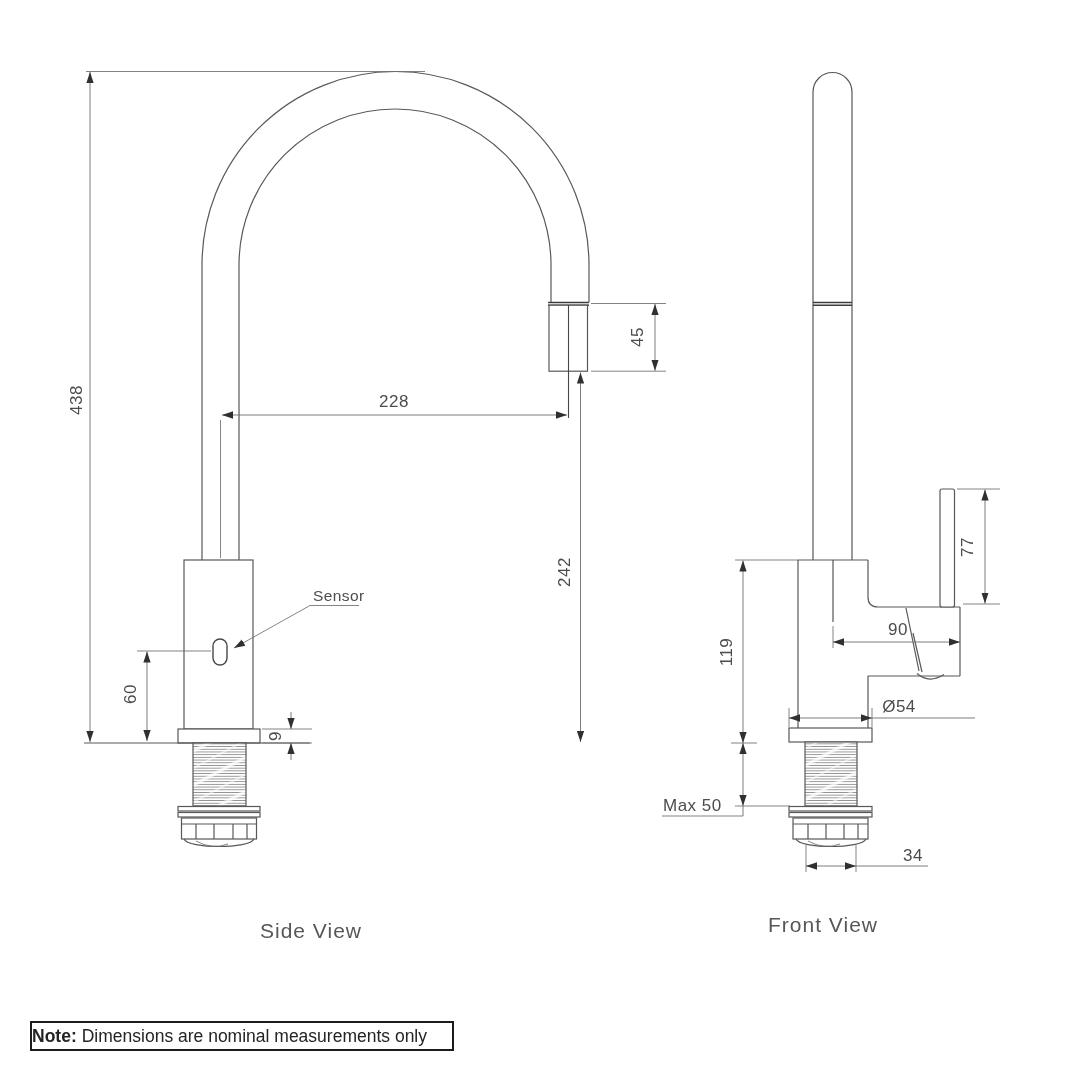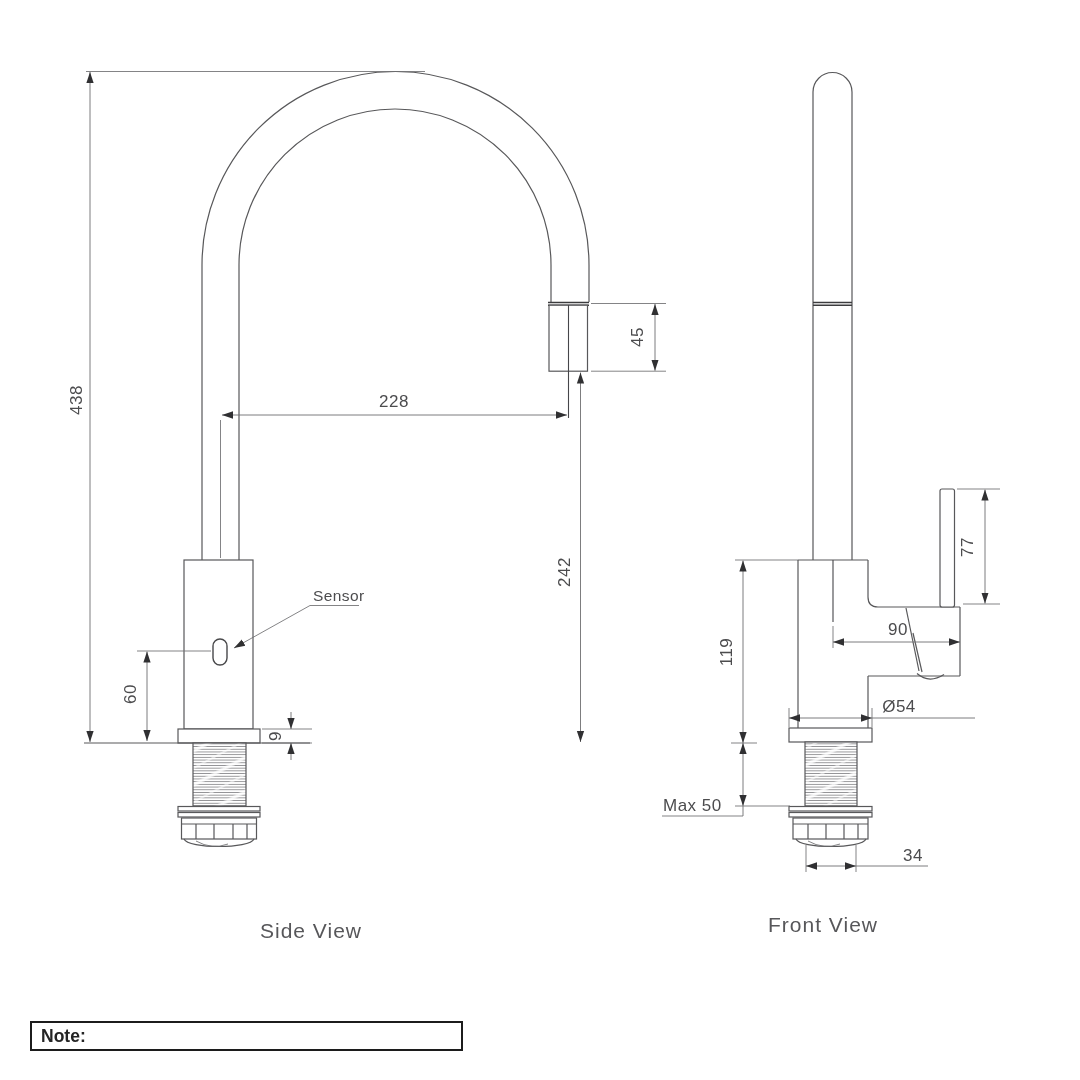--- a/index.html
+++ b/index.html
@@ -12,21 +12,21 @@
   .thin{stroke:#6e6e70;stroke-width:0.85;fill:none;}
   .dim {stroke:#6e6e70;stroke-width:0.9;fill:none;}
   .cl  {stroke:#46464a;stroke-width:1.1;fill:none;}
   .band{stroke:#3c3c3e;stroke-width:1.4;fill:none;}
   text.d  {font-size:17px;fill:#4c4c4e;letter-spacing:0.5px;}
   text.lbl{font-size:21px;fill:#57575a;letter-spacing:1px;}
   text.sm {font-size:15.5px;fill:#4c4c4e;letter-spacing:0.4px;}
   
   .note{position:absolute;left:30px;top:1021px;width:420px;height:26px;
         border:2px solid #1c1c1c;display:flex;align-items:center;
-        padding-left:9px;font-size:17.5px;color:#242424;white-space:nowrap;}
+        font-size:17.5px;color:#242424;white-space:nowrap;}
   .note b{margin-right:5px;font-weight:bold;}
 </style>
 </head>
 <body>
 
 <div id="stage">
 <svg width="1080" height="1080" viewBox="0 0 1080 1080">
   <defs>
     <marker id="arr" viewBox="0 0 10 10" refX="10" refY="5" markerWidth="11" markerHeight="11" markerUnits="userSpaceOnUse" orient="auto-start-reverse">
       <path d="M0,1.7 L10,5 L0,8.3 Z" fill="#303032"></path>
@@ -182,14 +182,15 @@
       <line class="dim" x1="806" y1="866" x2="856" y2="866" marker-start="url(#arr)" marker-end="url(#arr)"></line>
       <line class="dim" x1="856" y1="866" x2="928" y2="866"></line>
       <text class="d" x="913" y="861" text-anchor="middle">34</text>
     </g>
     <text class="lbl" x="823" y="932" text-anchor="middle">Front View</text>
   </g>
 </svg>
 
 <div class="note">
   <b>Note:</b>
+  <span>Dimensions are nominal measurements only</span>
 </div>
 </div>
 
 </body></html>

